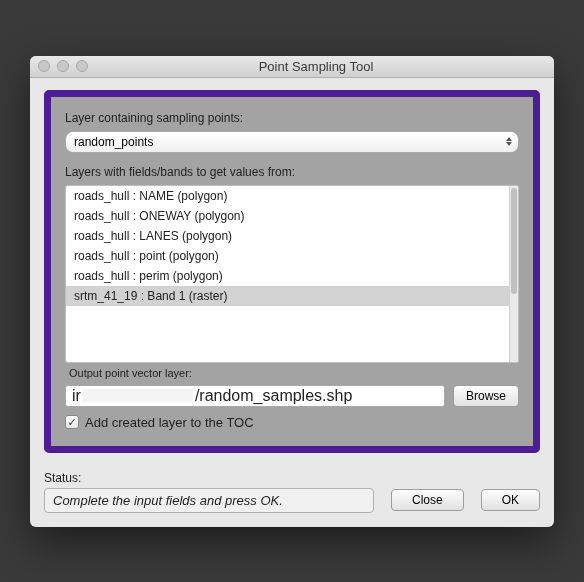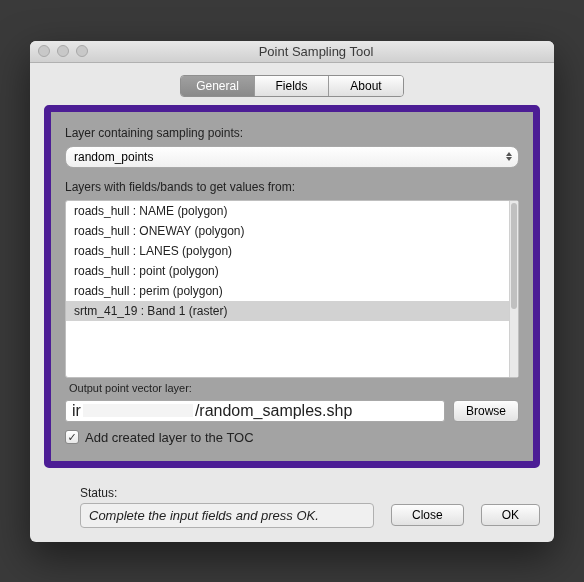--- a/index.html
+++ b/index.html
@@ -89,21 +89,21 @@
       padding: 3px 12px; font-size: 12px; cursor: pointer;
     }
     .checkrow { display:flex; align-items:center; gap:6px; font-size: 13px; color:#222; }
     .checkbox {
       width: 14px; height: 14px; border: 1px solid #888; border-radius: 3px;
       background: linear-gradient(#fff,#e8e8e8);
       display: inline-flex; align-items:center; justify-content:center;
       cursor: pointer;
     }
     .checkmark { font-size: 11px; color:#333; line-height: 1; }
-    .footer { margin-top: 18px; margin-left: 36px; }
+    .footer { margin-top: 18px; }
     .statuslabel { font-size: 12px; color:#222; margin-bottom: 3px; }
     .statusrow { display:flex; align-items:center; gap:17px; }
     .status {
       flex:1; border:1px solid #b0b0b0; border-radius:4px; background:#f0f0f0;
       padding: 4px 8px; font-size: 13px; font-style: italic; color:#222;
       white-space: nowrap; overflow: hidden;
     }
     .btn.wide { padding: 3px 20px; text-align: center; }
   </style>
 </head>
@@ -113,27 +113,20 @@
   <div class="titlebar">
     <div class="traffic">
       <div class="light"></div>
       <div class="light"></div>
       <div class="light"></div>
     </div>
     <div class="title">Point Sampling Tool</div>
   </div>
 
   <div class="content">
-    <div class="tabbar">
-      <div class="tabs">
-        <div class="tab active">General</div>
-        <div class="tab">Fields</div>
-        <div class="tab">About</div>
-      </div>
-    </div>
 
     <div class="panel">
       <div class="label">Layer containing sampling points:</div>
       <div class="select">
         <span>random_points</span>
         <span class="select-arrows">
           <span class="caret-up"></span>
             <span class="caret-down"></span>
         </span>
       </div>

